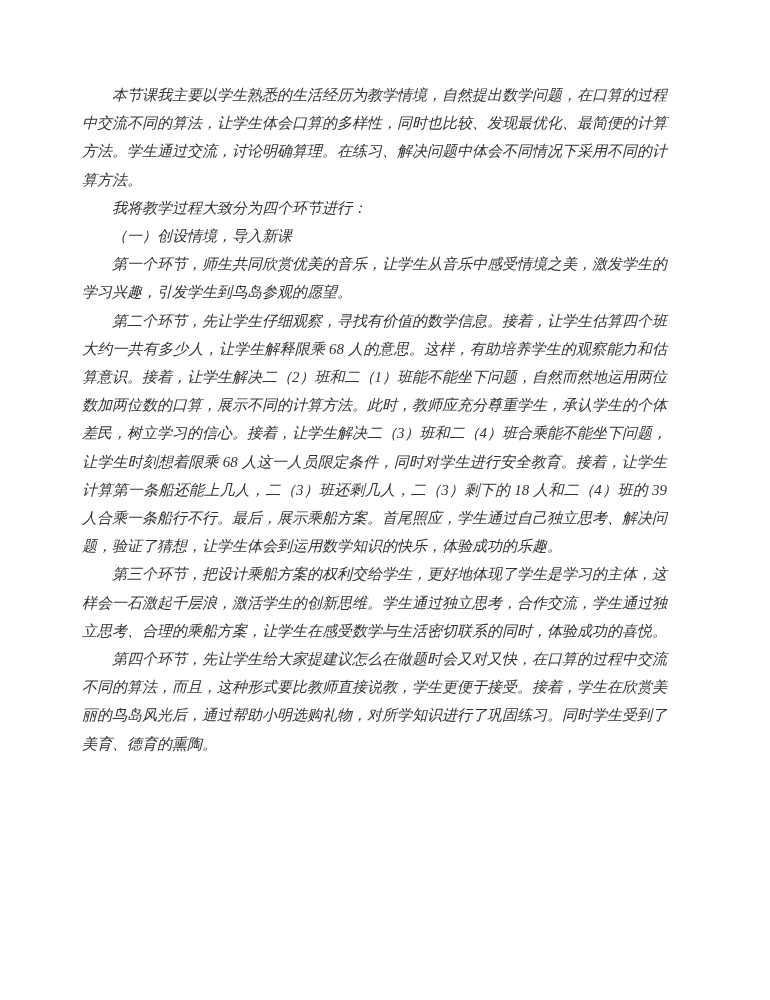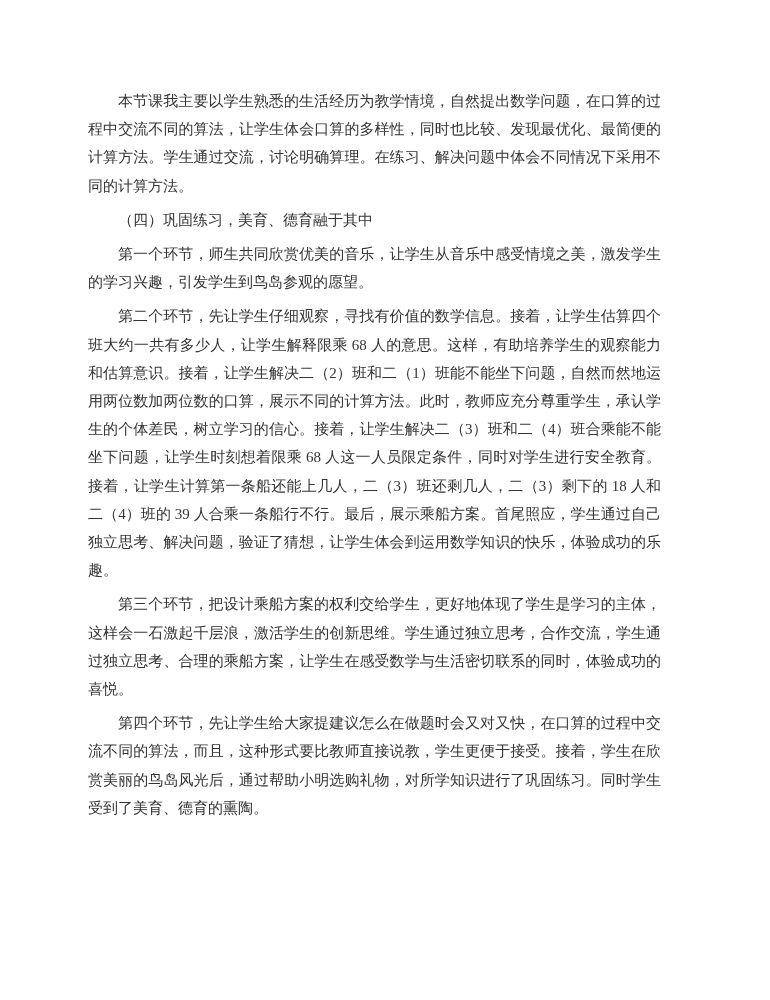--- a/index.html
+++ b/index.html
@@ -28,30 +28,32 @@
     top: 81px;
     width: 585px;
     font-size: 15px;
     line-height: 28.2px;
     color: #333333;
     text-align: justify;
     text-justify: inter-ideograph;
     word-break: break-all;
   }
   .para {
-    margin: 6px;
+    margin: 0;
     padding: 0;
     text-indent: 2em;
+    font-style: italic;
   }
 </style>
 </head>
 <body>
 
 <div class="page">
   <div class="doc">
       <p class="para">本节课我主要以学生熟悉的生活经历为教学情境，自然提出数学问题，在口算的过程中交流不同的算法，让学生体会口算的多样性，同时也比较、发现最优化、最简便的计算方法。学生通过交流，讨论明确算理。在练习、解决问题中体会不同情况下采用不同的计算方法。</p>
-      <p class="para">（四）巩固练习，美育、德育融于其中</p>
+      <p class="para">我将教学过程大致分为四个环节进行：</p>
+      <p class="para">（一）创设情境，导入新课</p>
       <p class="para">第一个环节，师生共同欣赏优美的音乐，让学生从音乐中感受情境之美，激发学生的学习兴趣，引发学生到鸟岛参观的愿望。</p>
       <p class="para">第二个环节，先让学生仔细观察，寻找有价值的数学信息。接着，让学生估算四个班大约一共有多少人，让学生解释限乘 68 人的意思。这样，有助培养学生的观察能力和估算意识。接着，让学生解决二（2）班和二（1）班能不能坐下问题，自然而然地运用两位数加两位数的口算，展示不同的计算方法。此时，教师应充分尊重学生，承认学生的个体差民，树立学习的信心。接着，让学生解决二（3）班和二（4）班合乘能不能坐下问题，让学生时刻想着限乘 68 人这一人员限定条件，同时对学生进行安全教育。接着，让学生计算第一条船还能上几人，二（3）班还剩几人，二（3）剩下的 18 人和二（4）班的 39 人合乘一条船行不行。最后，展示乘船方案。首尾照应，学生通过自己独立思考、解决问题，验证了猜想，让学生体会到运用数学知识的快乐，体验成功的乐趣。</p>
       <p class="para">第三个环节，把设计乘船方案的权利交给学生，更好地体现了学生是学习的主体，这样会一石激起千层浪，激活学生的创新思维。学生通过独立思考，合作交流，学生通过独立思考、合理的乘船方案，让学生在感受数学与生活密切联系的同时，体验成功的喜悦。</p>
       <p class="para">第四个环节，先让学生给大家提建议怎么在做题时会又对又快，在口算的过程中交流不同的算法，而且，这种形式要比教师直接说教，学生更便于接受。接着，学生在欣赏美丽的鸟岛风光后，通过帮助小明选购礼物，对所学知识进行了巩固练习。同时学生受到了美育、德育的熏陶。</p>
     </div>
 </div>
 
 </body></html>

